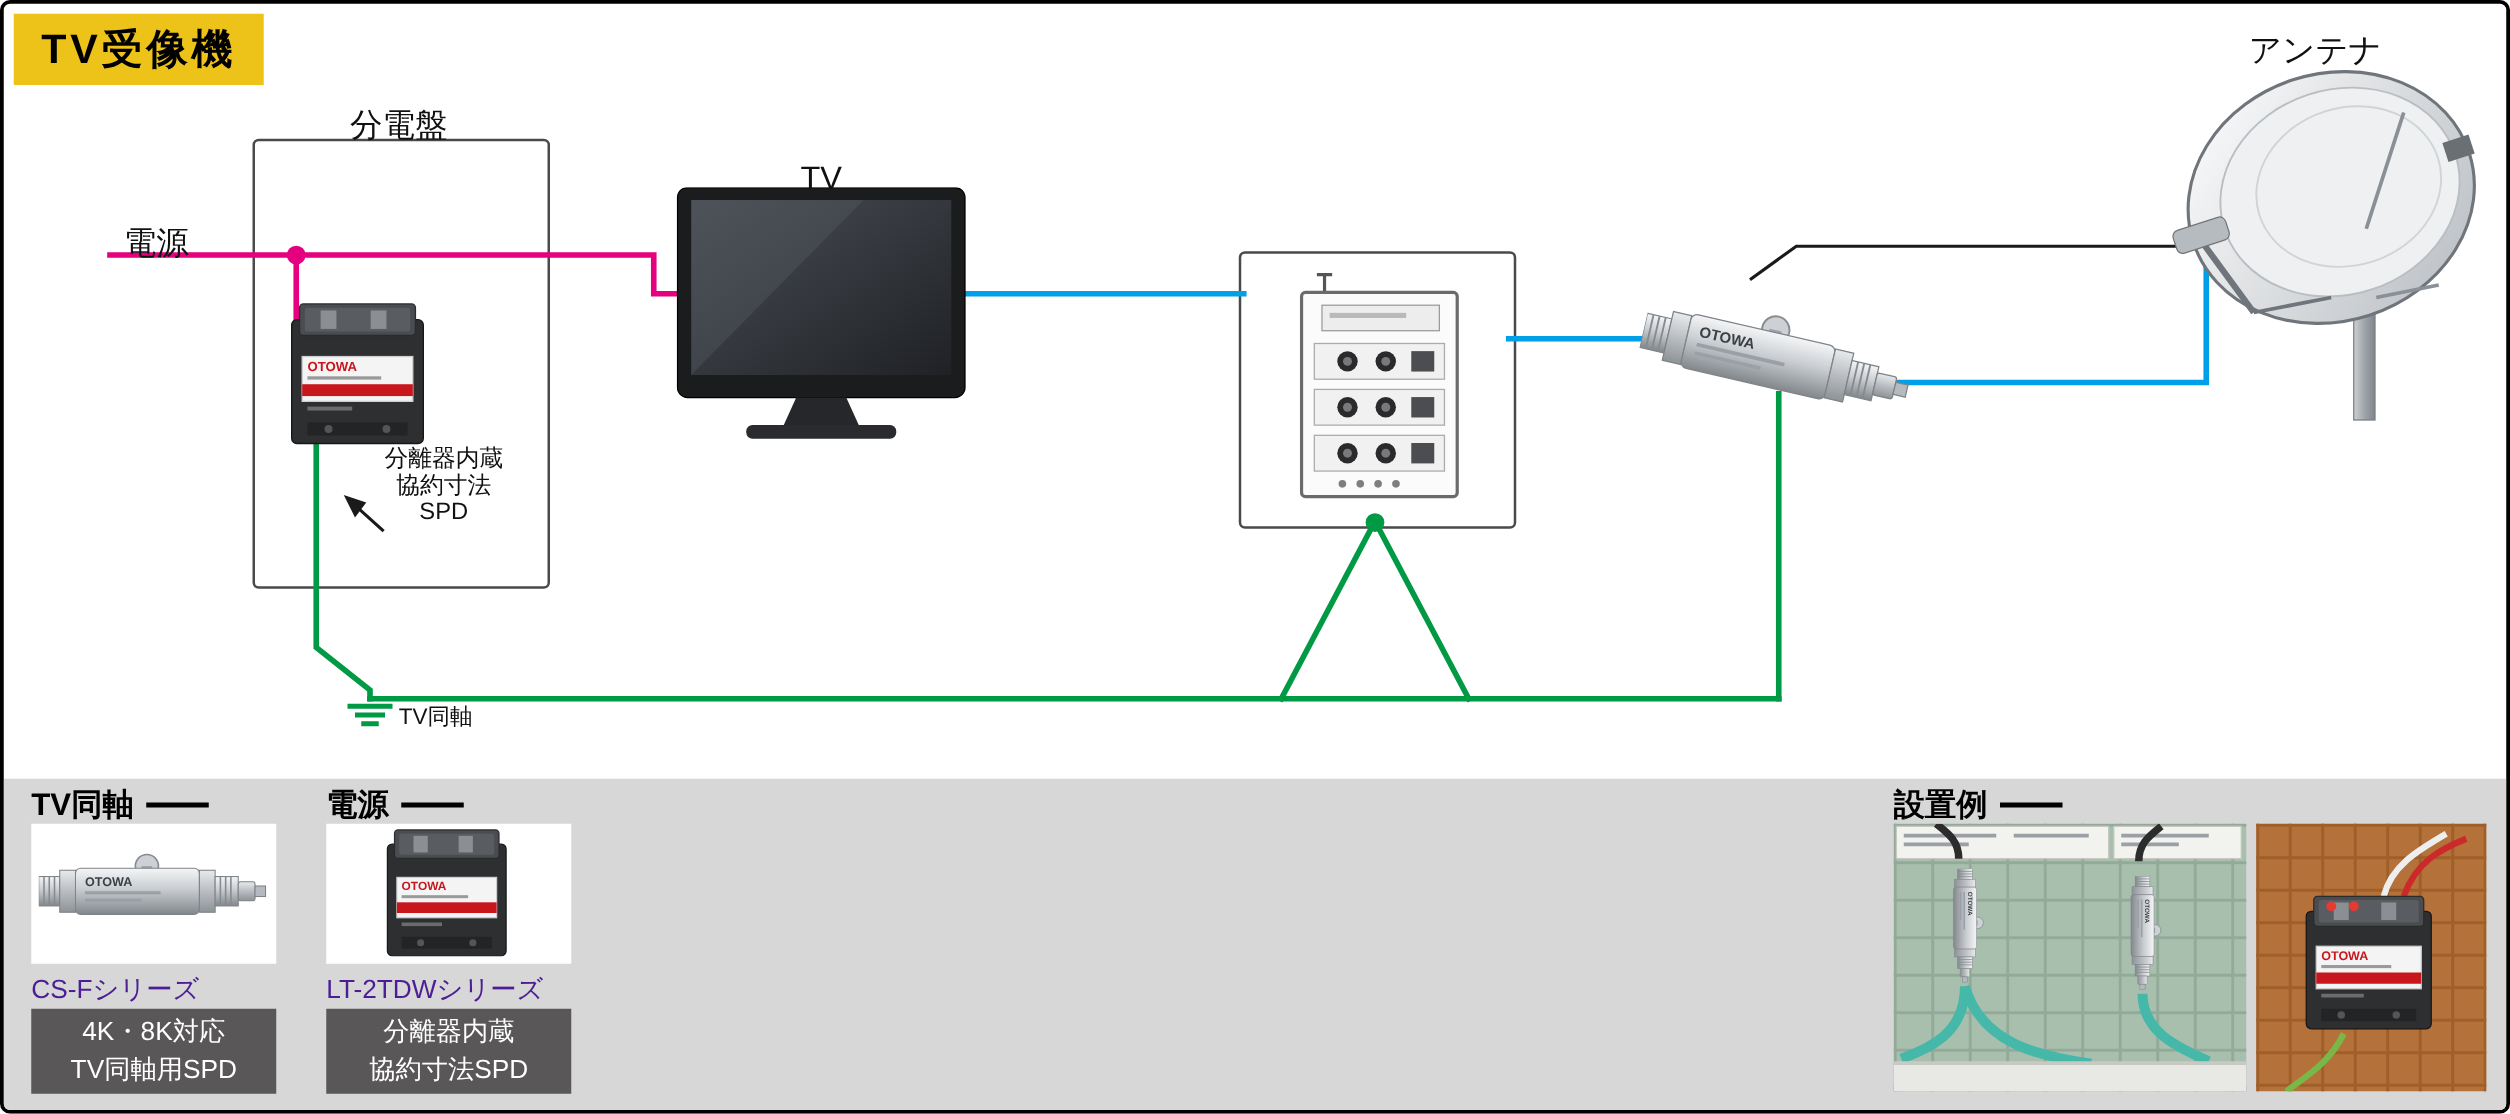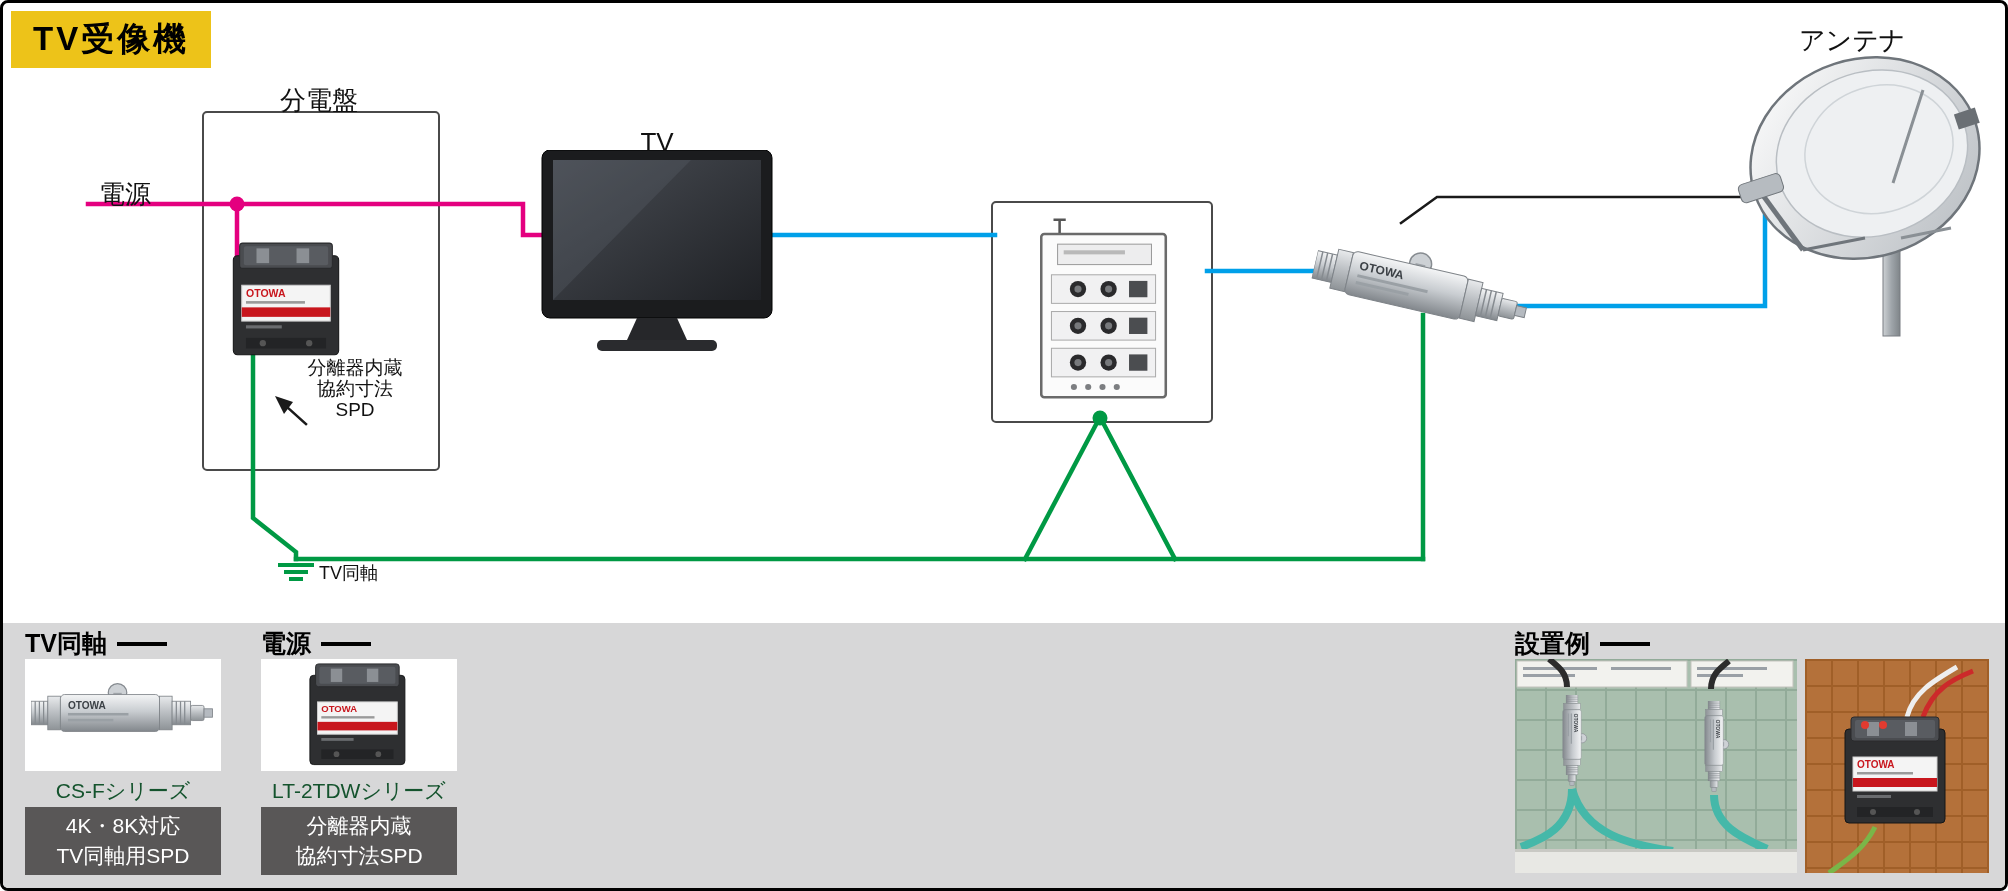--- a/index.html
+++ b/index.html
@@ -25,21 +25,21 @@
   #panel{
     position:absolute;left:0;top:620px;width:2002px;height:266px;
     background:#d7d7d8;z-index:2;
   }
   .sec-header{
     position:absolute;display:flex;align-items:center;gap:10px;
     font-size:25px;font-weight:bold;color:#000;z-index:3;white-space:nowrap;
   }
   .sec-rule{width:50px;height:4px;background:#000;}
   .photo{position:absolute;background:#fff;overflow:hidden;}
-  .series{position:absolute;width:196px;text-align:center;font-size:21px;color:#14532d;}
+  .series{position:absolute;width:196px;font-size:21px;color:#4c1d95;}
   .badge{
     position:absolute;width:196px;height:68px;background:#595757;color:#fff;
     display:flex;flex-direction:column;justify-content:center;align-items:center;
     font-size:21px;line-height:1.45;text-align:center;
   }
   .tiles{
     background-color:#a9bfae;
     background-image:linear-gradient(#92ab99 2px,transparent 2px),
                      linear-gradient(90deg,#92ab99 2px,transparent 2px);
     background-size:30px 30px;

